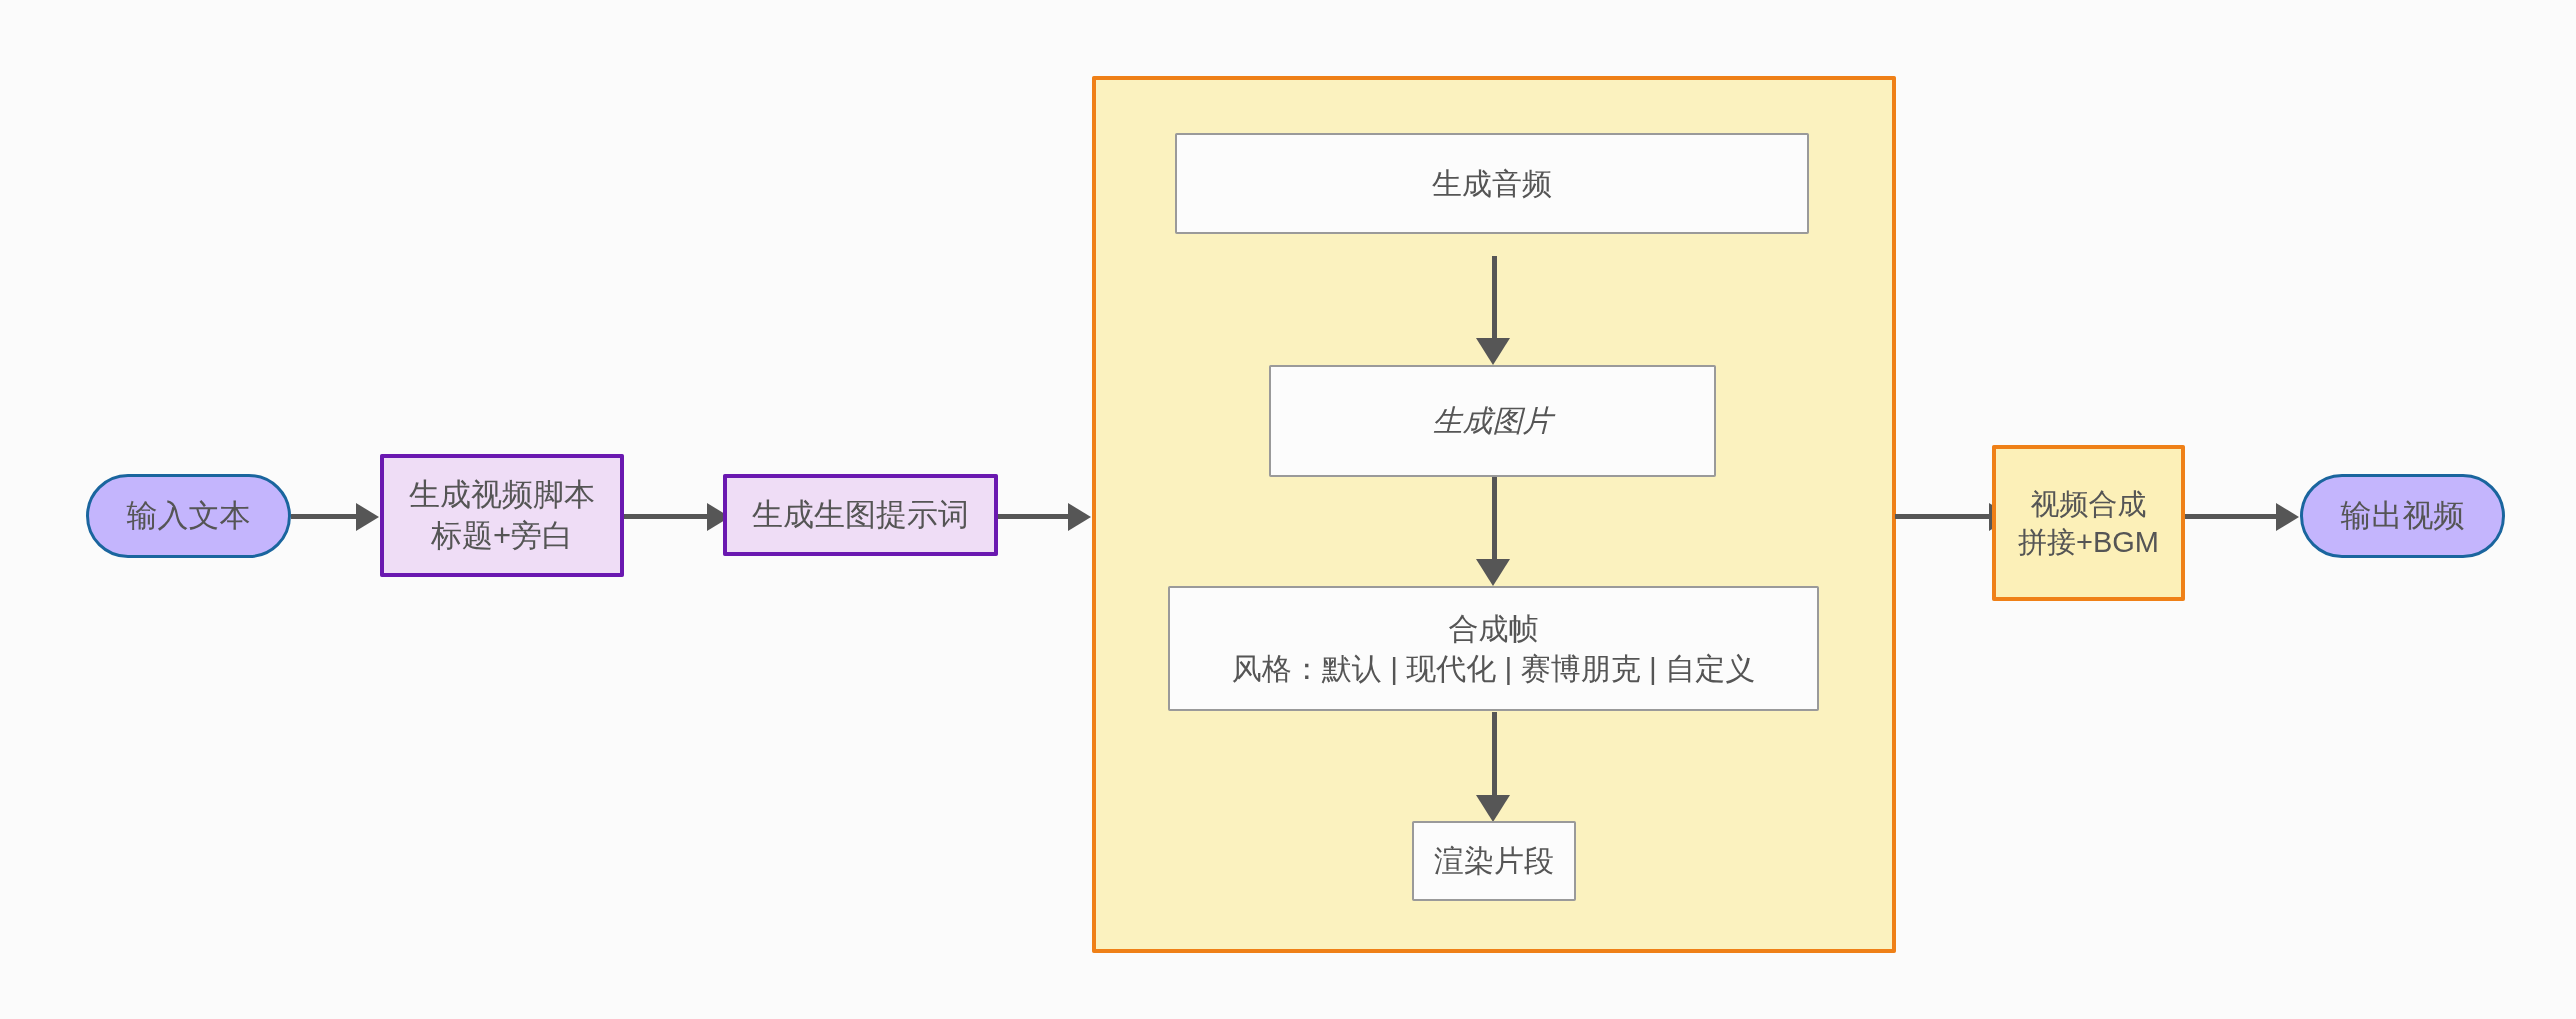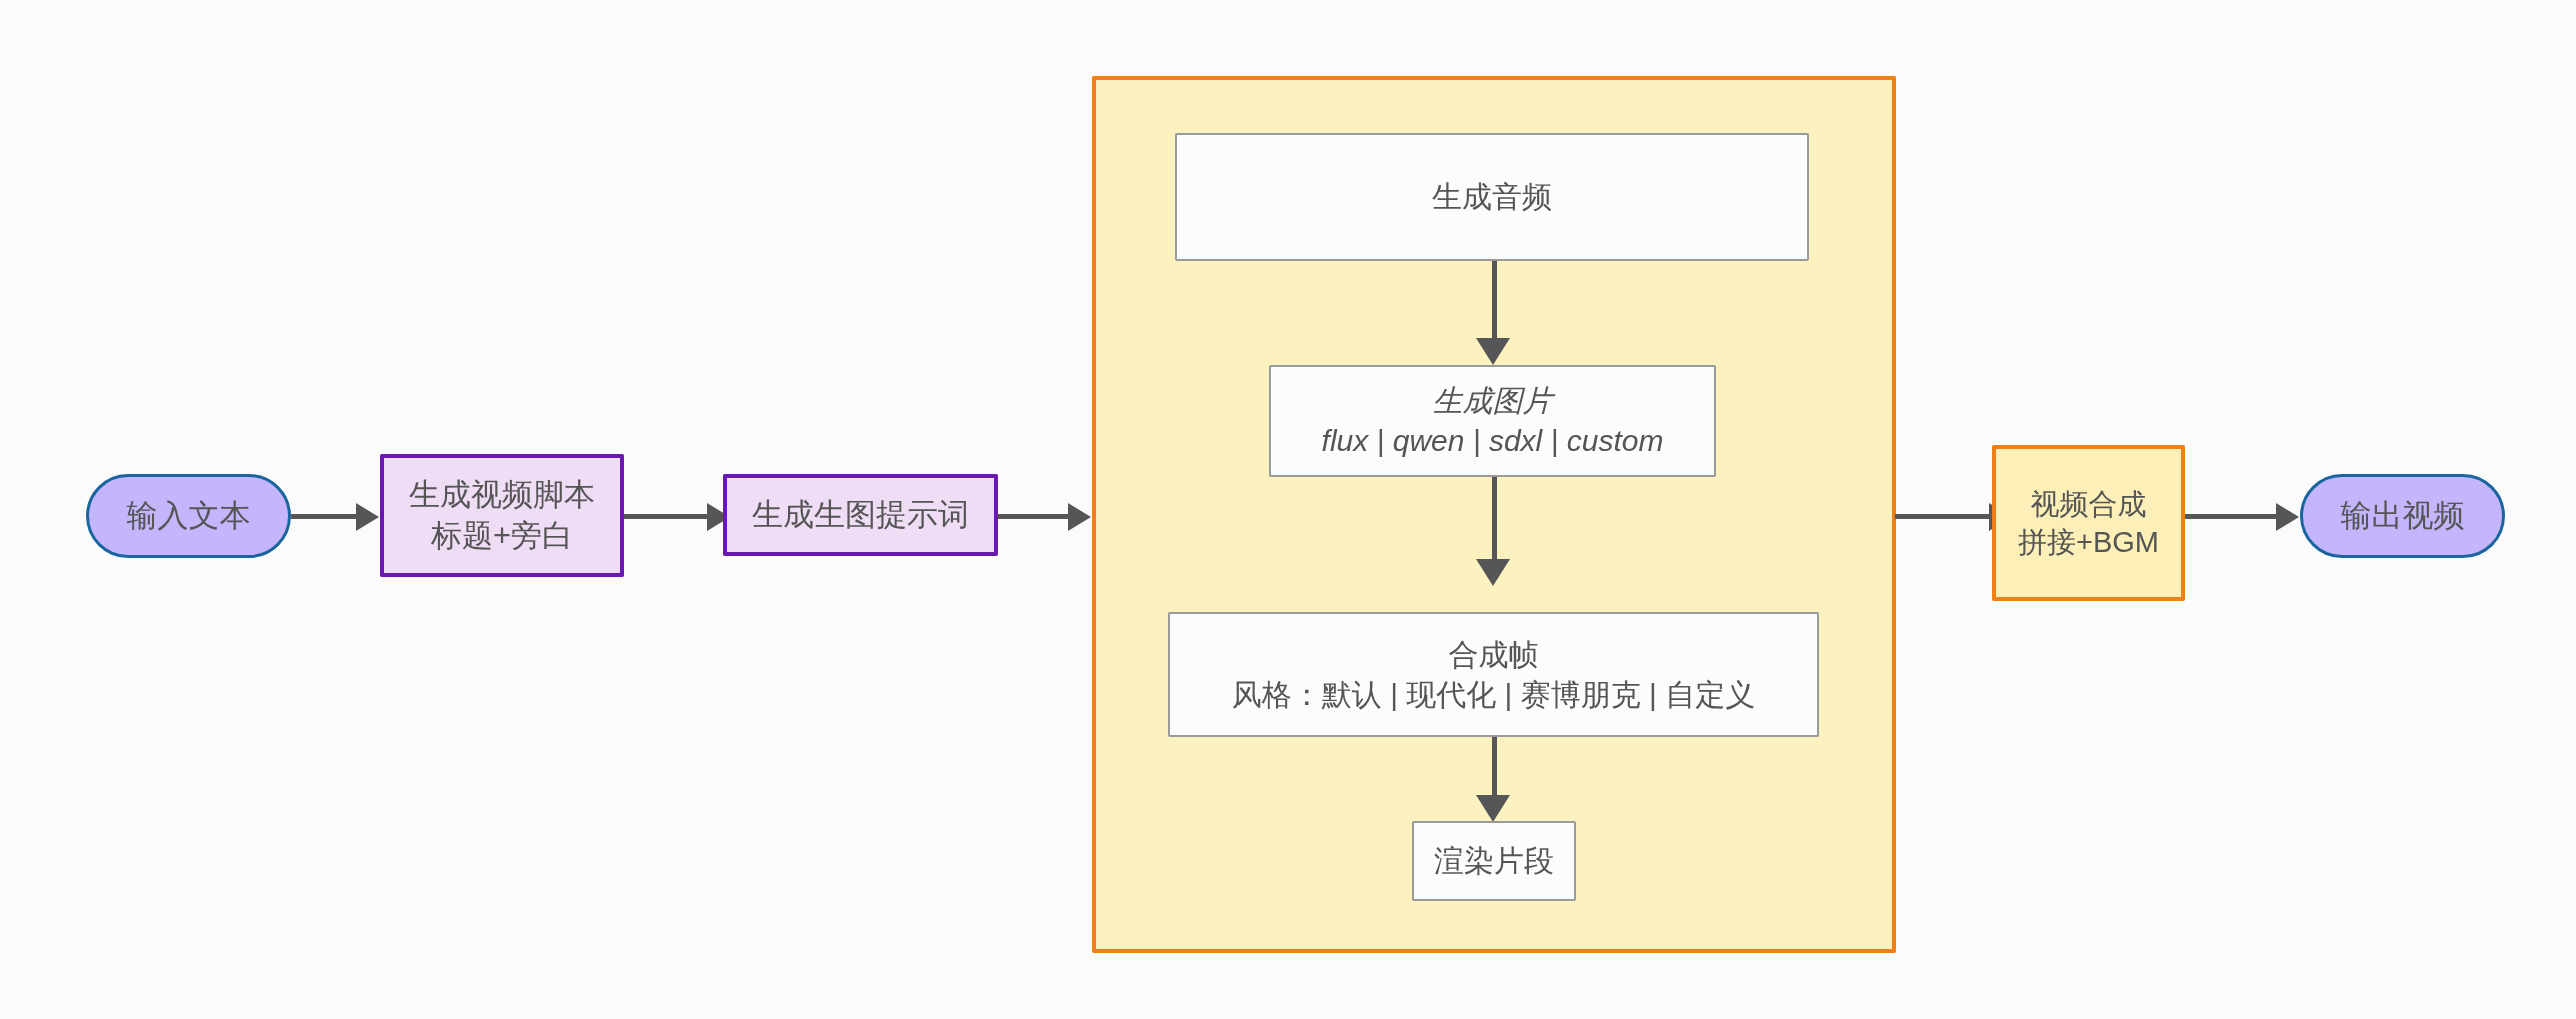--- a/index.html
+++ b/index.html
@@ -136,30 +136,29 @@
 
   <div class="node purple" style="left:380px; top:454px; width:244px; height:123px;">
     <span class="line1">生成视频脚本</span>
     <span class="line2">标题+旁白</span>
   </div>
 
   <div class="node purple" style="left:723px; top:474px; width:275px; height:82px;">
     <span class="line1">生成生图提示词</span>
   </div>
 
-  <div class="node plain" style="left:1175px; top:133px; width:634px; height:128px;">
+  <div class="node plain" style="left:1175px; top:133px; width:634px; height:101px;">
     <span class="line1">生成音频</span>
   </div>
 
   <div class="node plain" style="left:1269px; top:365px; width:447px; height:112px;font-style:italic;">
     <span class="line1">生成图片</span>
-    <span class="line2">flux | qwen | sdxl | custom</span>
   </div>
 
-  <div class="node plain" style="left:1168px; top:612px; width:651px; height:125px;">
+  <div class="node plain" style="left:1168px; top:586px; width:651px; height:125px;">
     <span class="line1">合成帧</span>
     <span class="line2">风格：默认 | 现代化 | 赛博朋克 | 自定义</span>
   </div>
 
   <div class="node plain" style="left:1412px; top:821px; width:164px; height:80px;">
     <span class="line1">渲染片段</span>
   </div>
 
   <div class="node orange" style="left:1992px; top:445px; width:193px; height:156px;">
     <span class="line1">视频合成</span>

